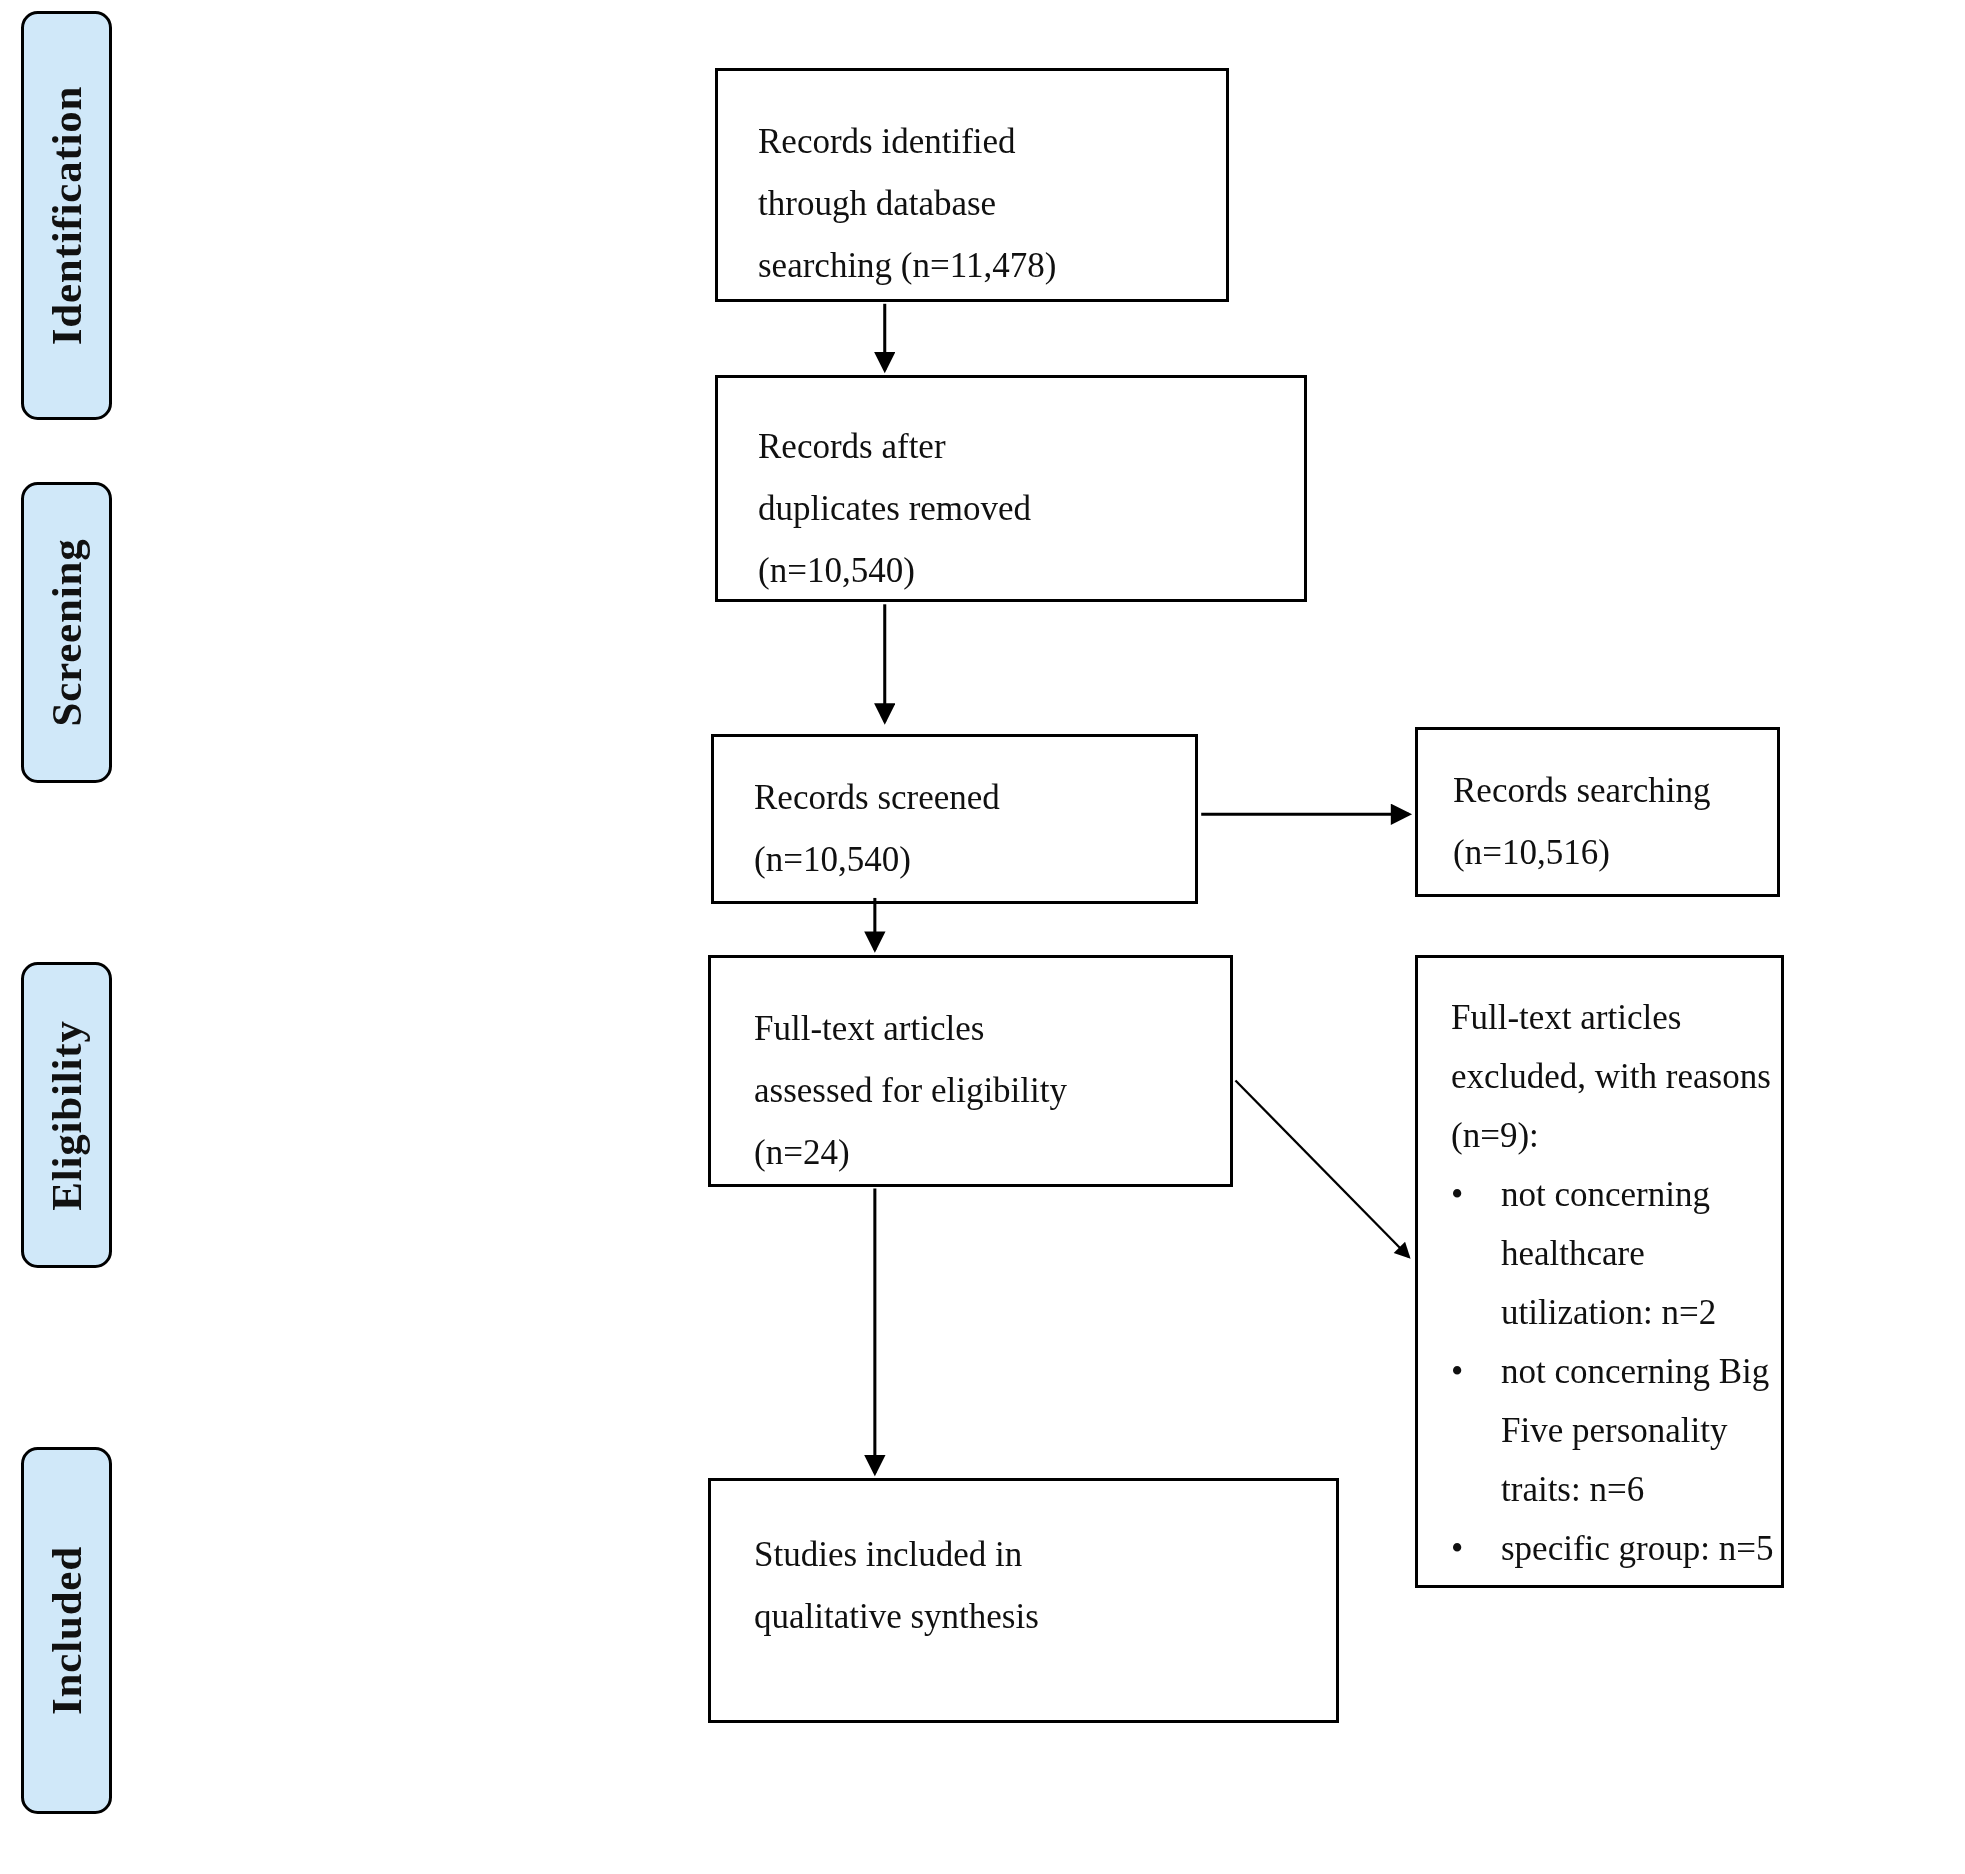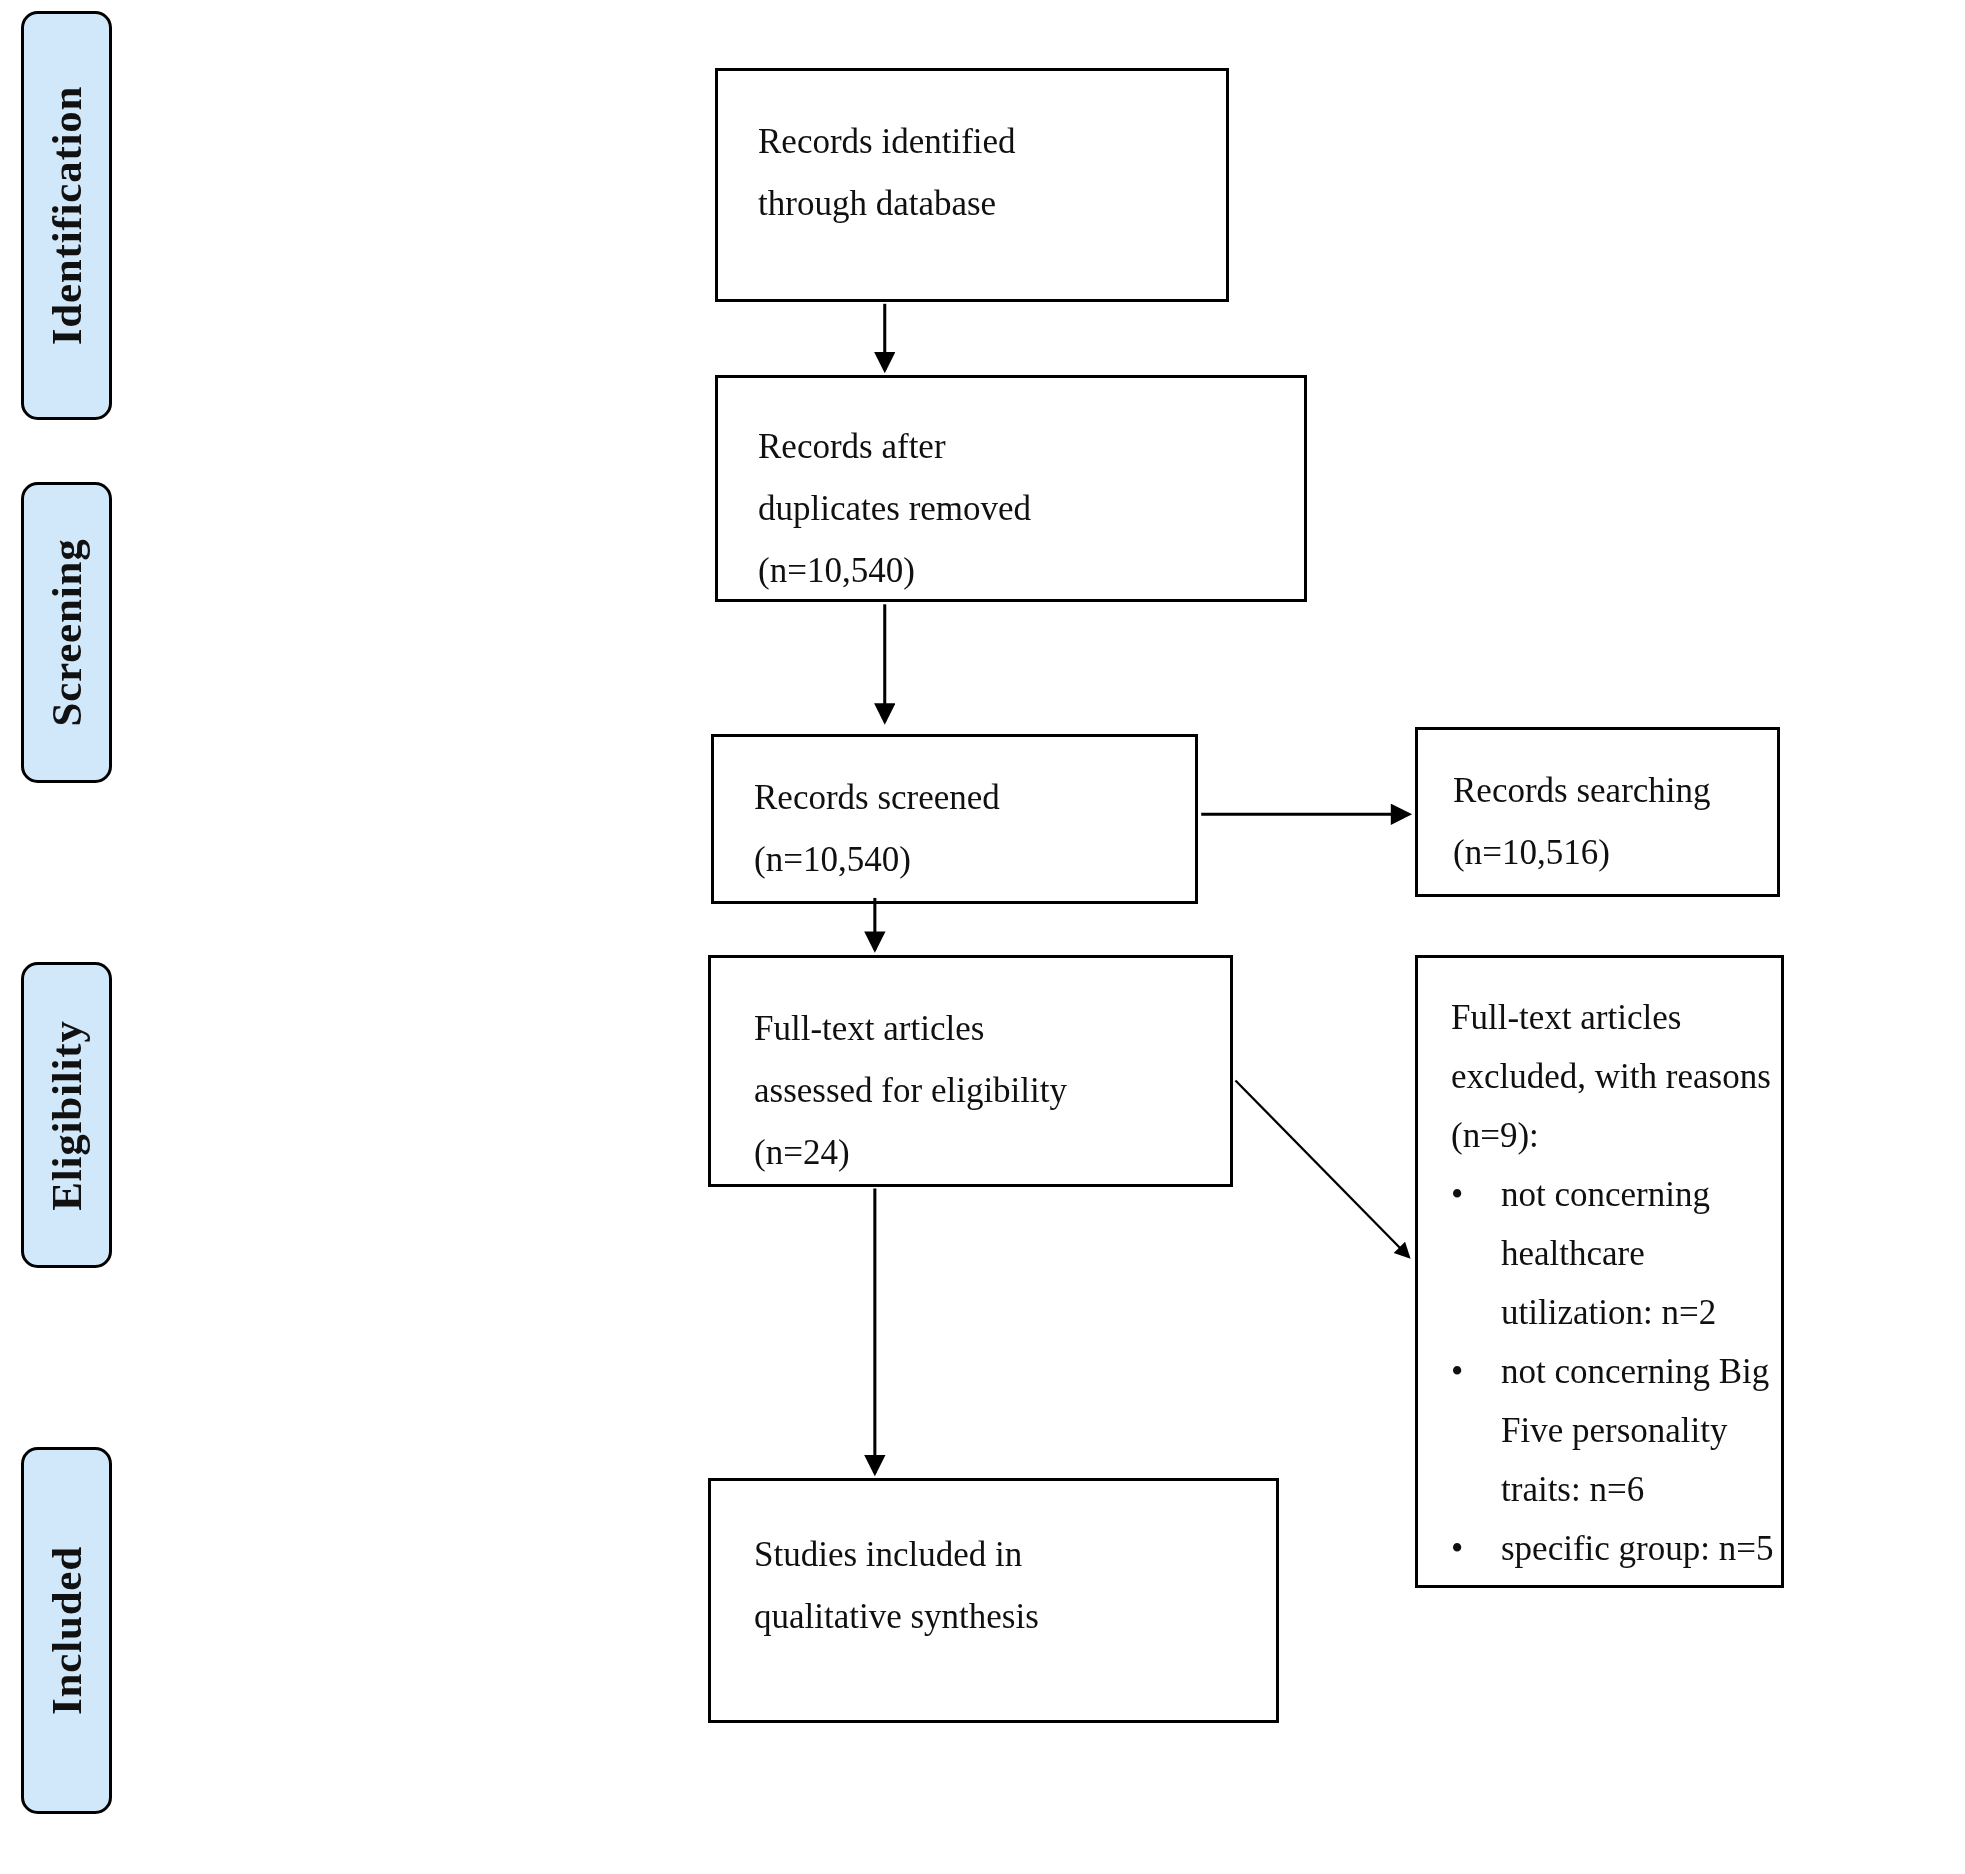--- a/index.html
+++ b/index.html
@@ -69,40 +69,41 @@
   <div class="stage-label" style="left:21px;top:962px;width:91px;height:306px;">
     <div class="vtext">Eligibility</div>
   </div>
   <div class="stage-label" style="left:21px;top:1447px;width:91px;height:367px;">
     <div class="vtext">Included</div>
   </div>
 
   <div class="fbox pad1" style="left:715px;top:68px;width:514px;height:234px;">
     <div class="line">Records identified</div>
     <div class="line">through database</div>
+    <div class="line">searching (n=11,478)</div>
   </div>
 
   <div class="fbox pad2" style="left:715px;top:375px;width:592px;height:227px;">
     <div class="line">Records after</div>
     <div class="line">duplicates removed</div>
     <div class="line">(n=10,540)</div>
   </div>
 
   <div class="fbox pad3" style="left:711px;top:727px;width:487px;height:170px;margin-top:7px;">
     <div class="line">Records screened</div>
     <div class="line">(n=10,540)</div>
   </div>
 
   <div class="fbox pad4" style="left:708px;top:955px;width:525px;height:232px;">
     <div class="line">Full-text articles</div>
     <div class="line">assessed for eligibility</div>
     <div class="line">(n=24)</div>
   </div>
 
-  <div class="fbox pad5" style="left:708px;top:1478px;width:571px;height:245px;">
+  <div class="fbox pad5" style="left:708px;top:1478px;width:631px;height:245px;">
     <div class="line">Studies included in</div>
     <div class="line">qualitative synthesis</div>
   </div>
 
   <div class="fbox padA" style="left:1415px;top:727px;width:365px;height:170px;">
     <div class="line">Records searching</div>
     <div class="line">(n=10,516)</div>
   </div>
 
   <div class="fbox padB" style="left:1415px;top:955px;width:369px;height:633px;">

